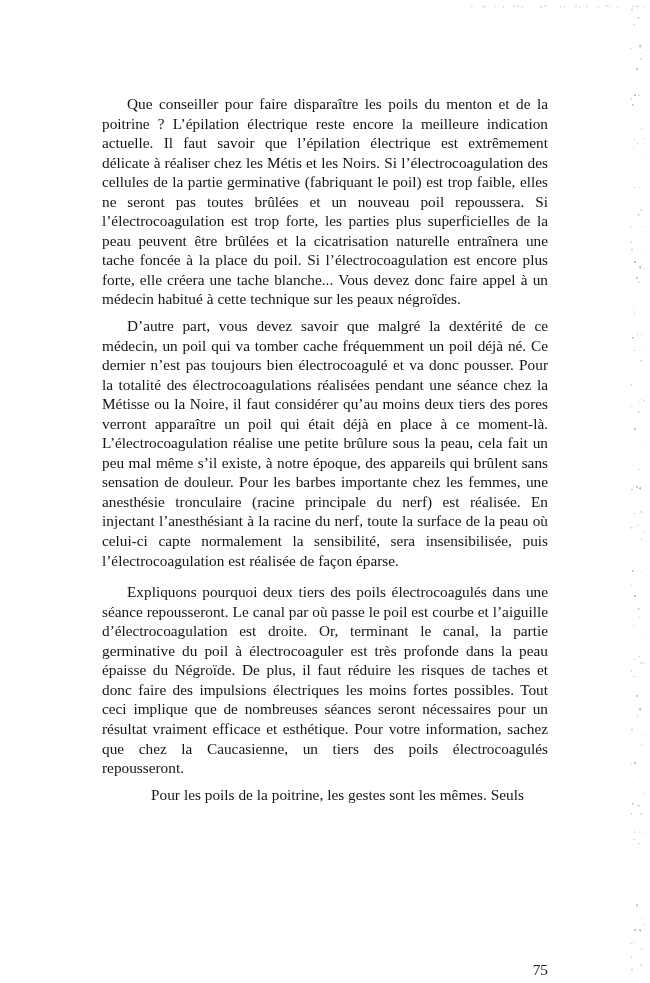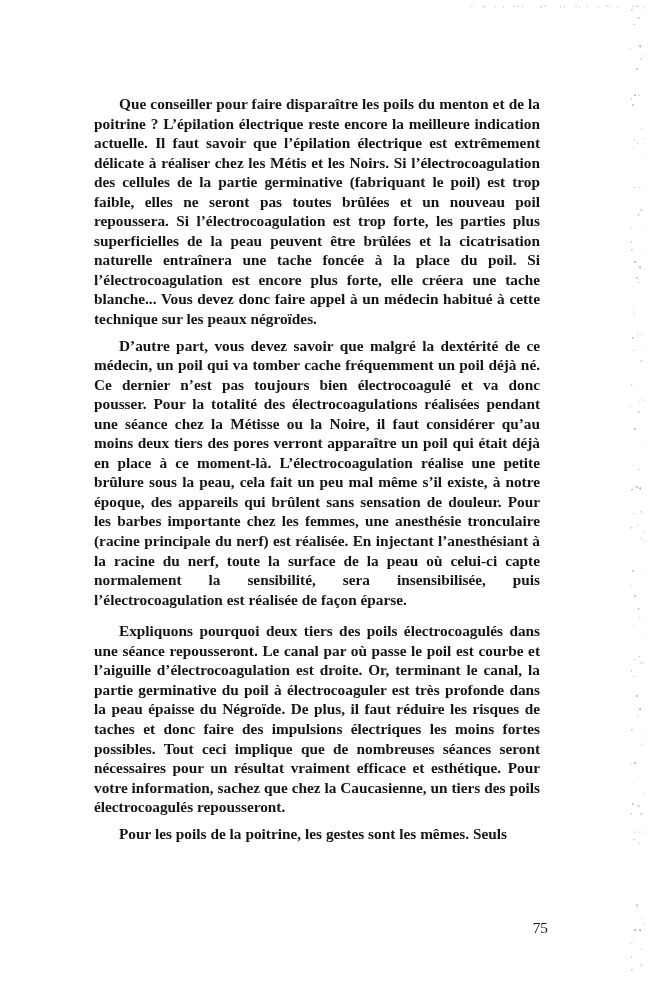--- a/index.html
+++ b/index.html
@@ -80,50 +80,49 @@
       radial-gradient(circle at 8% 50%,  rgba(60,60,60,.6) 0 .7px, transparent 1.1px),
       radial-gradient(circle at 42% 40%, rgba(60,60,60,.6) 0 .6px, transparent 1.0px),
       radial-gradient(circle at 76% 60%, rgba(60,60,60,.6) 0 .7px, transparent 1.1px);
     background-size: 23px 5px, 31px 5px, 19px 5px;
     background-repeat: repeat-x;
   }
 
   
   .textblock {
     position: absolute;
-    left: 94px;
+    left: 102px;
     top: 94px;
     width: 446px;
-    font-weight: bold;
   }
   .para {
     margin: 0;
     text-align: justify;
     text-justify: inter-word;
     font-size: 15.3px;
     line-height: 19.55px;
     color: #151515;
     text-indent: 25px;
     hyphens: manual;
     word-spacing: 0.1px;
   }
   .para + .para {
     margin-top: 12px;
   }
   .para.gap-before {
     margin-top: 7px;
   }
   .para:last-child {
-    text-align: left;
+    text-align: center;
   }
 
   .page-number {
     position: absolute;
     left: 0;
-    top: 918px;
+    top: 960px;
     width: 548px;
     text-align: right;
     font-size: 15.3px;
     line-height: 19.55px;
     color: #151515;
   }
 </style>
 </head>
 <body>
 

